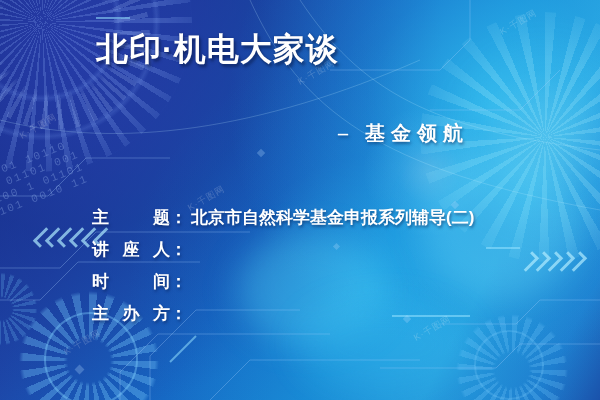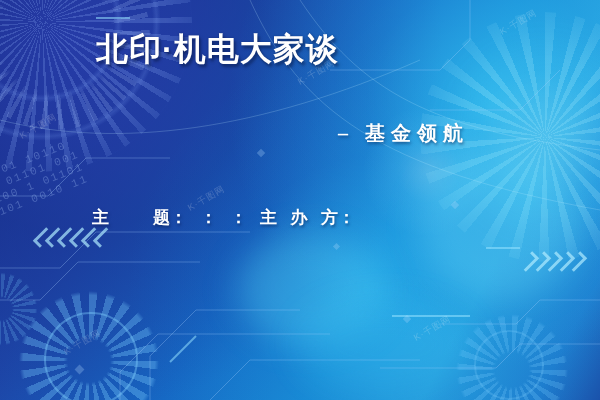--- a/index.html
+++ b/index.html
@@ -125,21 +125,21 @@
     font-family:"Liberation Serif","DejaVu Serif",serif;
     font-size:20px;font-weight:bold;color:#ffffff;
     letter-spacing:6px;
     text-shadow:1px 2px 3px rgba(10,30,80,0.5);
     white-space:nowrap;
     margin-left:16px;
   }
 
   .info{
     position:absolute;left:92px;top:206px;
-    display:flex;flex-direction:row;gap:9px;
+    display:flex;flex-direction:column;gap:9px;
   }
   .info-row{
     display:flex;align-items:baseline;
     font-size:17px;font-weight:bold;color:#ffffff;
     text-shadow:1px 2px 3px rgba(8,28,78,0.55);
     white-space:nowrap;
   }
   .info-label{
     width:78px;
     text-align:justify;
@@ -238,27 +238,30 @@
 
     <div class="title">北印·机电大家谈</div>
 
     <div class="subtitle">– 基金领航</div>
 
     <div class="info">
 
       <div class="info-row">
         <span class="info-label">主  题</span>
         <span class="info-colon">：</span>
-      </div>
-
-      <div class="info-row">
-        <span class="info-colon">：</span>
-      </div>
-
-      <div class="info-row">
+        <span class="info-value">北京市自然科学基金申报系列辅导(二)</span>
+      </div>
+
+      <div class="info-row">
+        <span class="info-label">讲座人</span>
+        <span class="info-colon">：</span>
+      </div>
+
+      <div class="info-row">
+        <span class="info-label">时  间</span>
         <span class="info-colon">：</span>
       </div>
 
       <div class="info-row">
         <span class="info-label">主办方</span>
         <span class="info-colon">：</span>
       </div>
 
     </div>
   </div>

